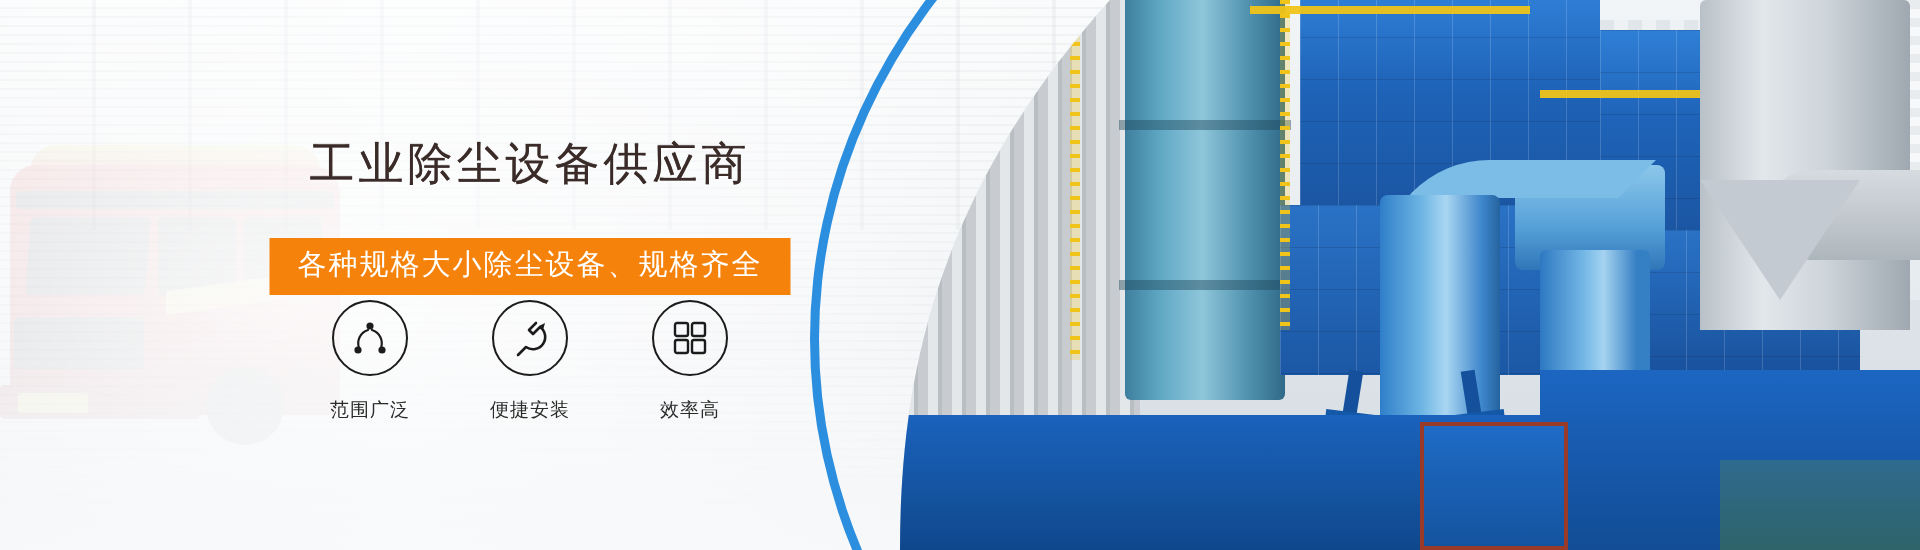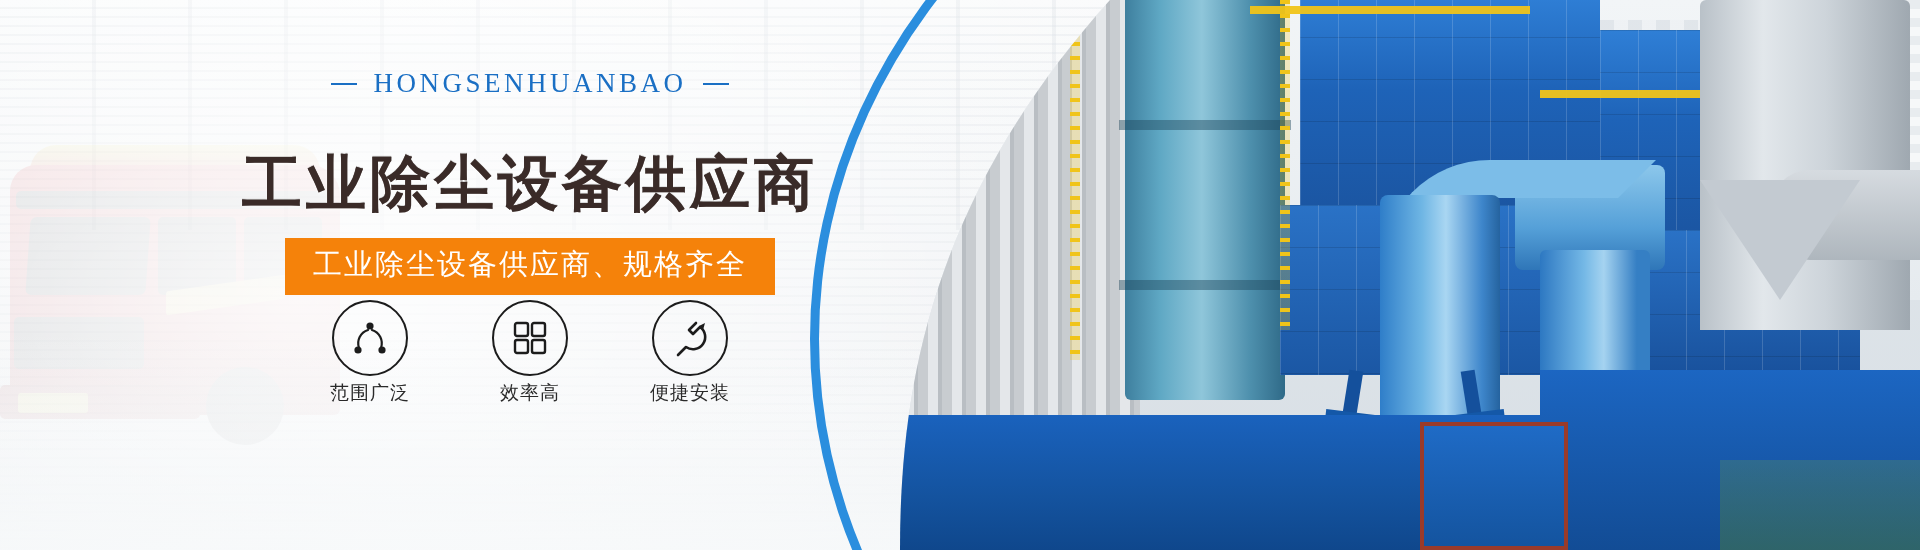--- a/index.html
+++ b/index.html
@@ -155,40 +155,40 @@
     position:absolute;left:0;right:0;top:68px;
     font-family:"Liberation Serif","DejaVu Serif",serif;
     font-size:27px;letter-spacing:3.5px;color:#1a6fc4;
     display:flex;align-items:center;justify-content:center;gap:16px;white-space:nowrap;
   }
   .eyebrow .dash{display:inline-block;width:26px;height:2px;background:#1a6fc4;}
 
   .title{
     position:absolute;left:0;right:0;top:104px;
     font-family:"DejaVu Sans","Liberation Sans",sans-serif;
-    font-weight:700;font-size:60px;letter-spacing:4px;
+    font-weight:400;font-size:45px;letter-spacing:4px;
     color:#3a2b28;
     background:linear-gradient(180deg,#5a4a46 0%,#3c2c28 40%,#231a18 100%);
     -webkit-background-clip:text;background-clip:text;
     text-shadow:0 2px 3px rgba(255,255,255,.55), 0 -1px 0 rgba(0,0,0,.15);
   }
 
   .subbar{
     position:absolute;left:50%;transform:translateX(-50%);top:238px;
     background:#f5820a;color:#ffffff;
     font-size:29px;letter-spacing:2px;font-weight:500;
     padding:7px 28px 10px 28px;white-space:nowrap;
     font-family:"DejaVu Sans","Liberation Sans",sans-serif;
   }
 
   .features{
     position:absolute;left:50%;transform:translateX(-50%);top:300px;
     display:flex;gap:64px;align-items:flex-start;
   }
-  .feature{width:96px;display:flex;flex-direction:column;align-items:center;gap:4px;}
+  .feature{width:96px;display:flex;flex-direction:column;align-items:center;gap:21px;}
   .f-circle{
     width:72px;height:72px;border:2.5px solid #1c1c1c;border-radius:50%;
     display:flex;align-items:center;justify-content:center;background:transparent;
   }
   .f-label{font-size:19px;color:#2a2a2a;letter-spacing:1px;white-space:nowrap;
     font-family:"DejaVu Sans","Liberation Sans",sans-serif;}
 
   .tagline{
     position:absolute;left:0;right:0;top:458px;
     font-family:"DejaVu Sans","Liberation Sans",sans-serif;
@@ -264,65 +264,60 @@
       <div class="base2"></div>
       <div class="door"></div>
       <div class="greenstrip"></div>
     </div>
   </div>
 
   <div class="arc"></div>
 
   <div class="content">
 
-    <div class="eyebrow">
-      <span class="dash"></span>
-      <span>HONGSENHUANBAO</span>
-      <span class="dash"></span>
-    </div>
 
     <h1 class="title">工业除尘设备供应商</h1>
 
-    <div class="subbar">工业除尘设备供应商、规格齐全</div>
+    <div class="subbar">各种规格大小除尘设备、规格齐全</div>
 
     <div class="features">
 
       <div class="feature">
         <div class="f-circle">
           <svg width="42" height="42" viewBox="0 0 42 42">
             <path d="M10 31 A14 14 0 0 1 19 13" fill="none" stroke="#1c1c1c" stroke-width="2.2" stroke-linecap="round"></path>
             <path d="M23 13 A14 14 0 0 1 32 31" fill="none" stroke="#1c1c1c" stroke-width="2.2" stroke-linecap="round"></path>
             <circle cx="21" cy="9" r="3.6" fill="#1c1c1c"></circle>
             <circle cx="9" cy="33" r="3.6" fill="#1c1c1c"></circle>
             <circle cx="33" cy="33" r="3.6" fill="#1c1c1c"></circle>
           </svg>
         </div>
         <div class="f-label">范围广泛</div>
       </div>
 
       <div class="feature">
         <div class="f-circle">
+          <svg width="42" height="42" viewBox="0 0 42 42">
+            <path d="M27 6 L20 13 L24 17 L31 10 A11 11 0 0 1 17 30 L9 38" fill="none" stroke="#1c1c1c" stroke-width="2.6" stroke-linecap="round" stroke-linejoin="round"></path>
+            <path d="M30 9 L36 6 L34 13 Z" fill="#1c1c1c"></path>
+          </svg>
+        </div>
+        <div class="f-label">便捷安装</div>
+      </div>
+
+      <div class="feature">
+        <div class="f-circle">
           <svg width="40" height="40" viewBox="0 0 40 40">
             <rect x="5" y="5" width="13" height="13" rx="2" fill="none" stroke="#1c1c1c" stroke-width="2.4"></rect>
             <rect x="22" y="5" width="13" height="13" rx="2" fill="none" stroke="#1c1c1c" stroke-width="2.4"></rect>
             <rect x="5" y="22" width="13" height="13" rx="2" fill="none" stroke="#1c1c1c" stroke-width="2.4"></rect>
             <rect x="22" y="22" width="13" height="13" rx="2" fill="none" stroke="#1c1c1c" stroke-width="2.4"></rect>
           </svg>
         </div>
         <div class="f-label">效率高</div>
       </div>
 
-      <div class="feature">
-        <div class="f-circle">
-          <svg width="42" height="42" viewBox="0 0 42 42">
-            <path d="M27 6 L20 13 L24 17 L31 10 A11 11 0 0 1 17 30 L9 38" fill="none" stroke="#1c1c1c" stroke-width="2.6" stroke-linecap="round" stroke-linejoin="round"></path>
-            <path d="M30 9 L36 6 L34 13 Z" fill="#1c1c1c"></path>
-          </svg>
-        </div>
-        <div class="f-label">便捷安装</div>
-      </div>
-
 
     </div>
 
   </div>
 
 </div>
 
 </body></html>

